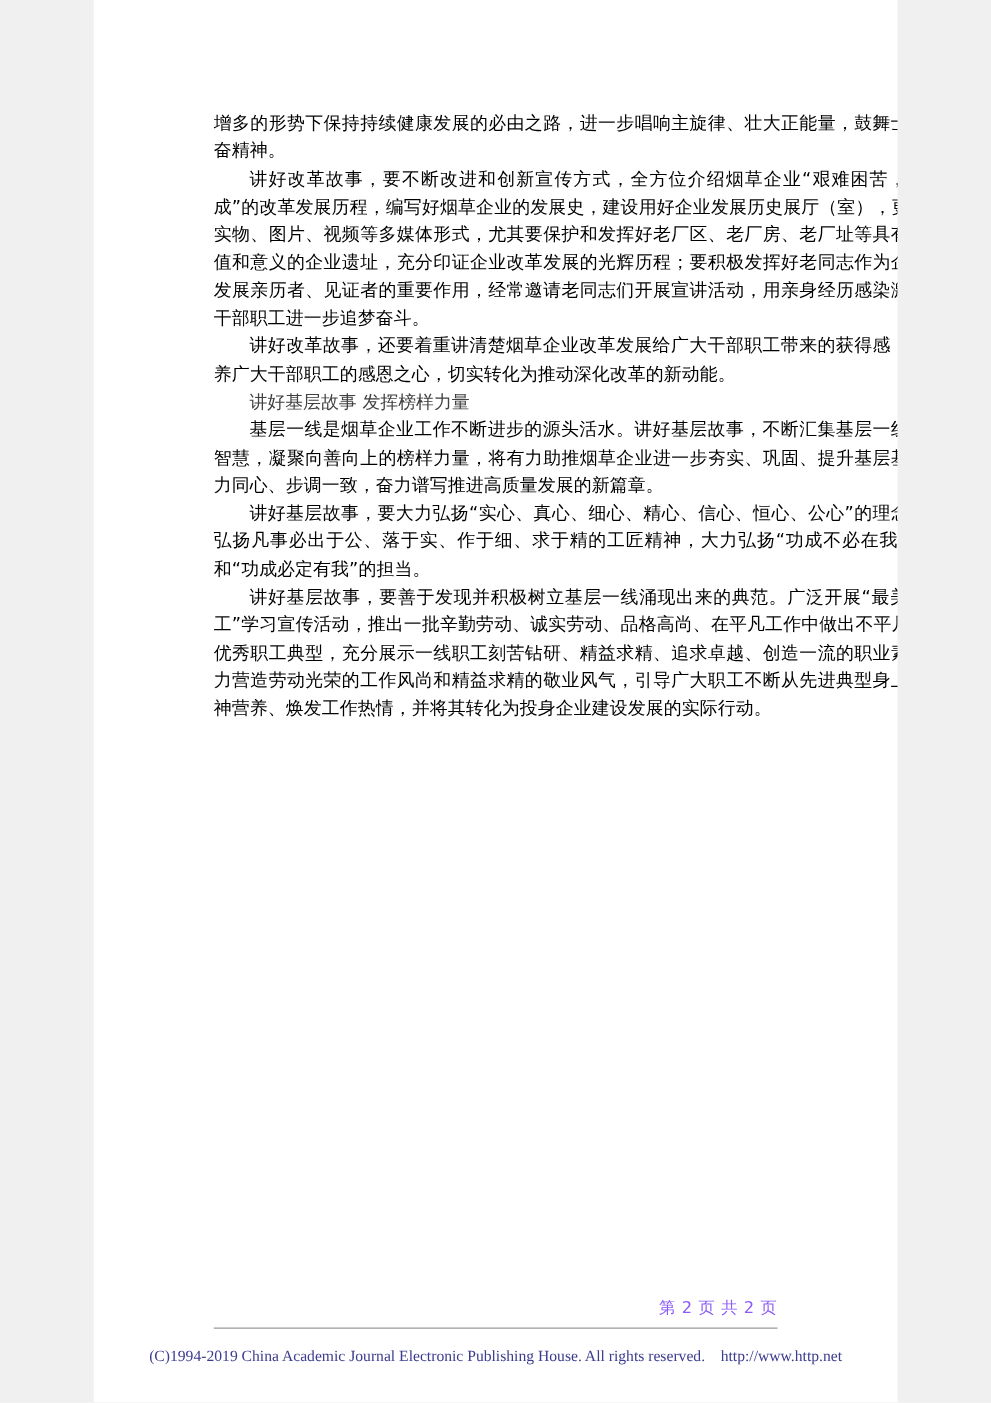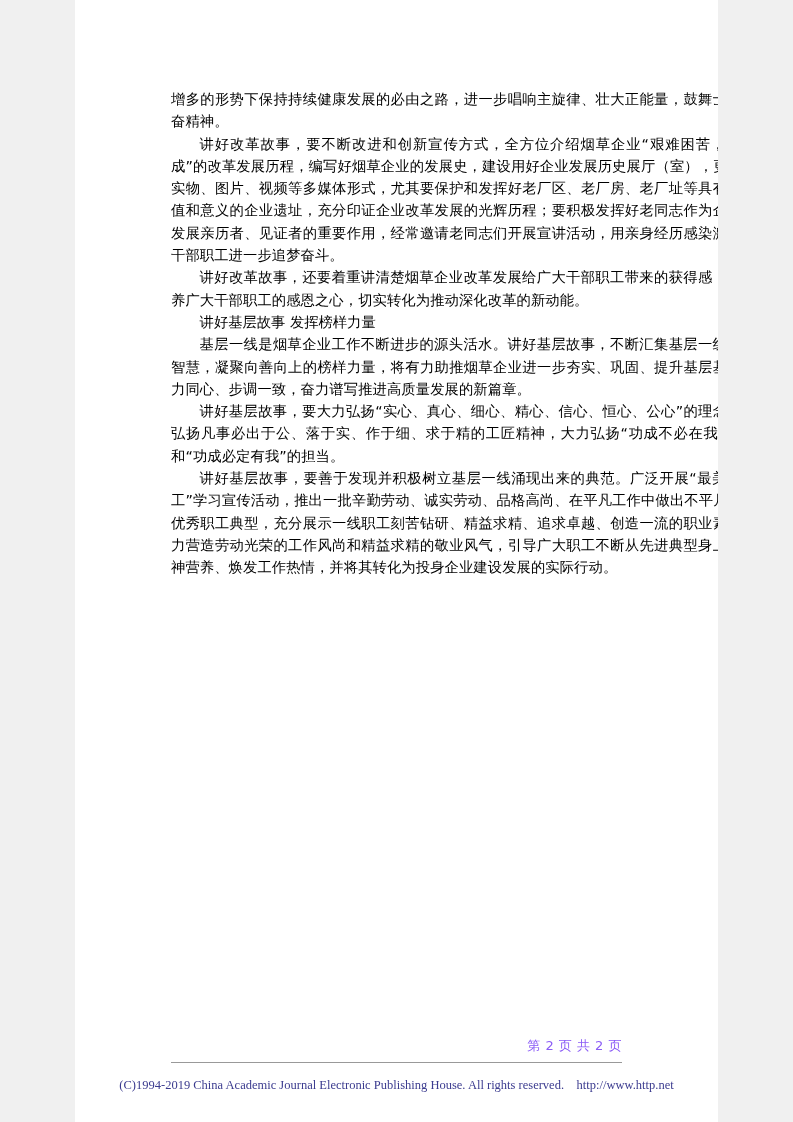--- a/index.html
+++ b/index.html
@@ -32,21 +32,21 @@
     text-justify: inter-ideograph;
     margin: 0 0 0 0;
     letter-spacing: 0.1px;
   }
   .indent {
     text-indent: 2em;
   }
   .heading {
     font-size: 14.3px;
     line-height: 22.3px;
-    color: #000000;
+    color: #404040;
     text-indent: 2em;
     margin: 0;
   }
   .footer-page {
     position: absolute;
     right: 96px;
     top: 1037px;
     font-size: 13px;
     color: #8b5cf6;
     letter-spacing: 0.5px;

